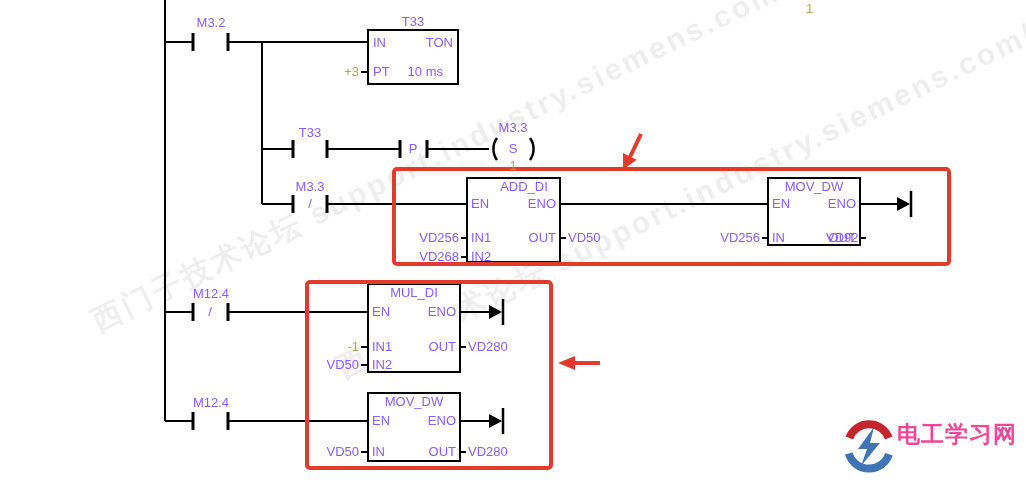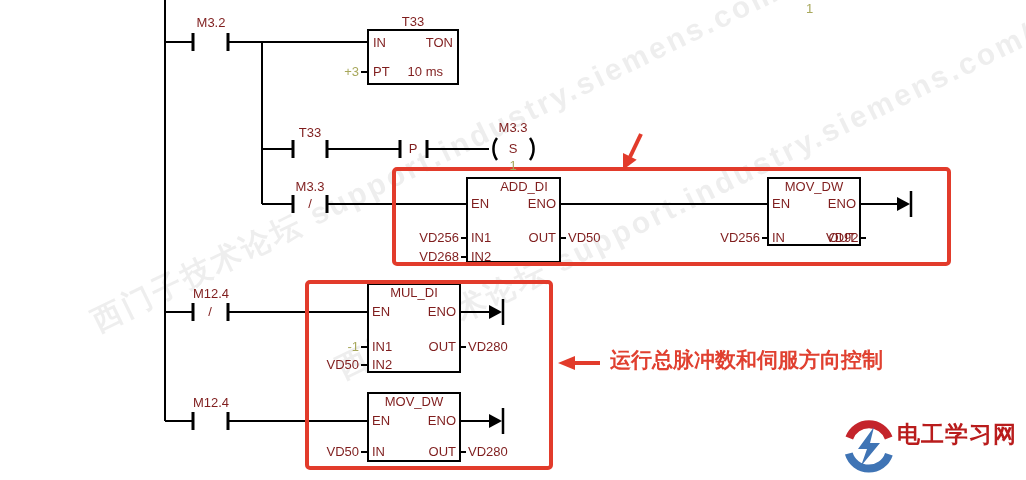--- a/index.html
+++ b/index.html
@@ -1,26 +1,26 @@
 <!DOCTYPE html>
 <html><head>
 <meta charset="utf-8">
 <style>
   html,body{margin:0;padding:0;background:#fff;}
   .canvas{position:relative;width:1026px;height:480px;background:#ffffff;overflow:hidden;
           font-family:"Liberation Sans",sans-serif;}
-  .lbl{position:absolute;font-size:13px;line-height:14px;color:#7f1d1d;white-space:nowrap;}
+  .lbl{position:absolute;font-size:13px;line-height:14px;color:#8b5cf6;white-space:nowrap;}
   .c{text-align:center;}
   .r{text-align:right;}
   .olive{color:#a8a85c;}
   .anno{position:absolute;font-size:21px;line-height:24px;font-weight:600;color:#e04030;white-space:nowrap;}
   .wm{position:absolute;color:#909090;opacity:0.15;font-weight:bold;font-size:30px;
       letter-spacing:3px;transform:rotate(-26deg);transform-origin:left top;white-space:nowrap;}
   .logo-site{position:absolute;left:897px;top:422px;font-size:23px;line-height:24px;font-weight:bold;
-             color:#b91c1c;letter-spacing:1px;white-space:nowrap;}
+             color:#ec4899;letter-spacing:1px;white-space:nowrap;}
   .logo-domain{position:absolute;left:898px;top:445px;font-size:19px;line-height:21px;font-weight:bold;
              color:#28282f;white-space:nowrap;}
   svg{position:absolute;left:0;top:0;}
 </style>
 </head>
 <body>
 
 <div class="canvas">
 
   <div class="wm" style="left:85px;top:305px;"><span>西门子技术论坛</span>&nbsp;<span>support.industry.siemens.com/cs</span></div>
@@ -150,17 +150,16 @@
 
   <span class="lbl c" style="left:181px;top:396px;width:60px;">M12.4</span>
   <span class="lbl c" style="left:368px;top:395px;width:92px;">MOV_DW</span>
   <span class="lbl" style="left:372px;top:414px;">EN</span>
   <span class="lbl r" style="left:406px;top:414px;width:50px;">ENO</span>
   <span class="lbl r" style="left:313px;top:445px;width:46px;">VD50</span>
   <span class="lbl" style="left:372px;top:445px;">IN</span>
   <span class="lbl r" style="left:406px;top:445px;width:50px;">OUT</span>
   <span class="lbl" style="left:468px;top:445px;">VD280</span>
 
-  <span class="anno" style="left:610px;top:348px;">运行总脉冲数和伺服方向控制</span>
 
   <span class="logo-site">电工学习网</span>
 
 </div>
 
 </body></html>

